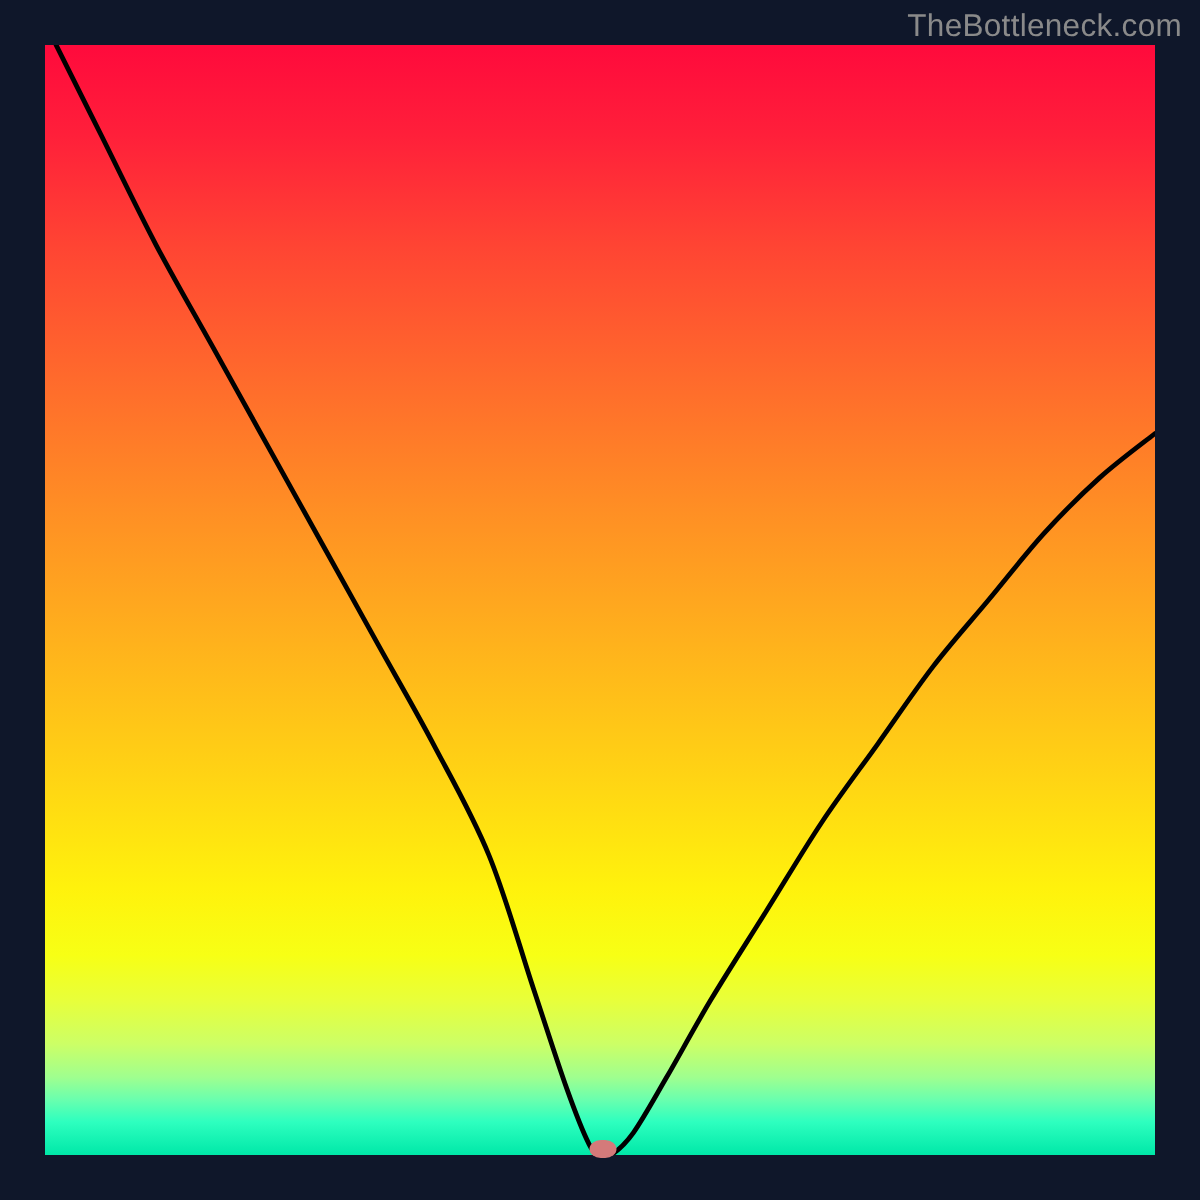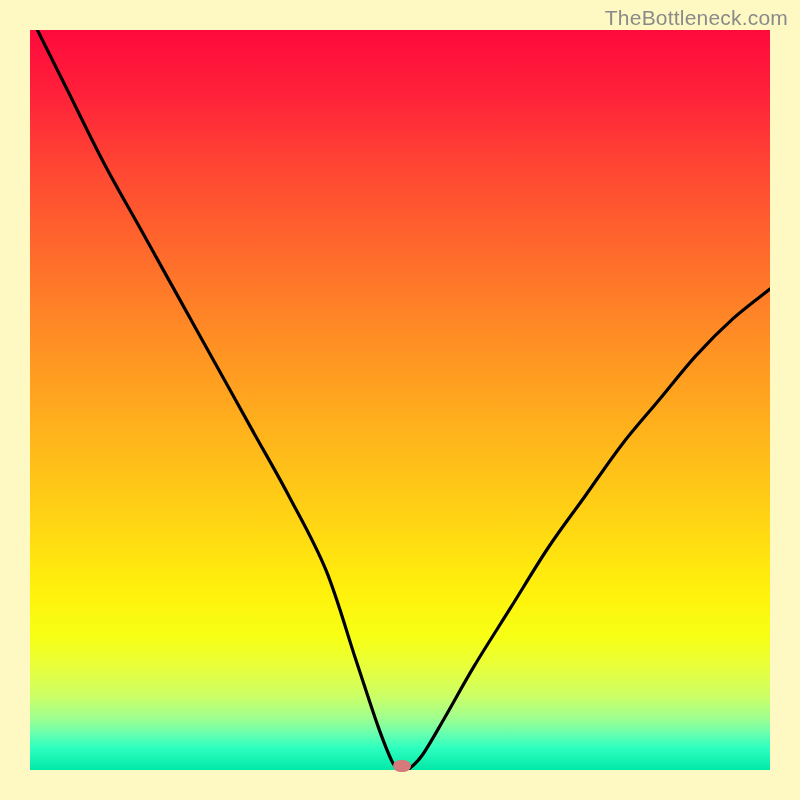--- a/index.html
+++ b/index.html
@@ -8,21 +8,21 @@
     width: 800px;
     height: 800px;
     background: #000;
     overflow: hidden;
     font-family: Arial, Helvetica, sans-serif;
   }
   .frame {
     position: relative;
     width: 800px;
     height: 800px;
-    background: #fef9c3;
+    background: #0f172a;
   }
   .plot {
     position: absolute;
     left: 30px;
     top: 30px;
     width: 740px;
     height: 740px;
     background: linear-gradient(
       to bottom,
       #ff0a3c 0%,

